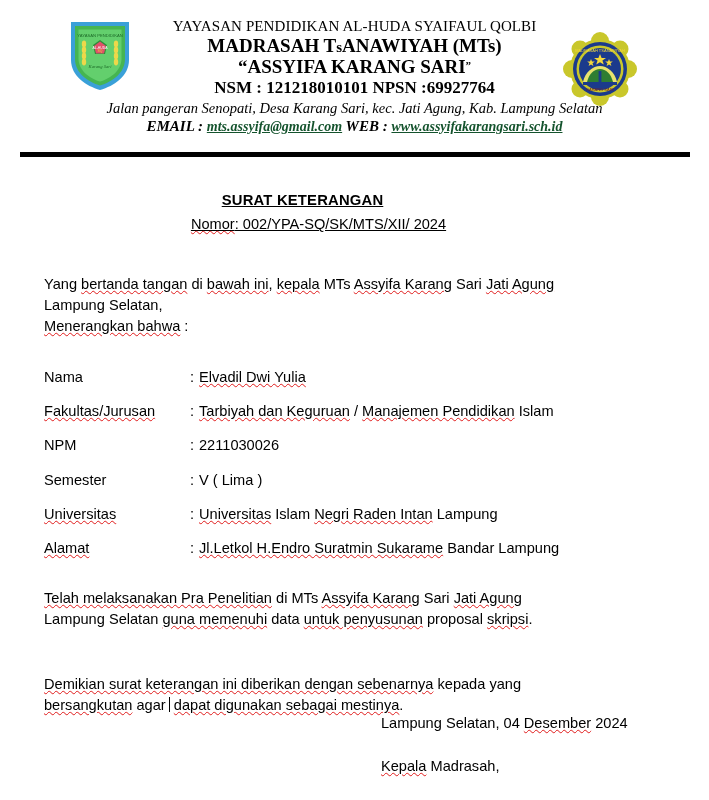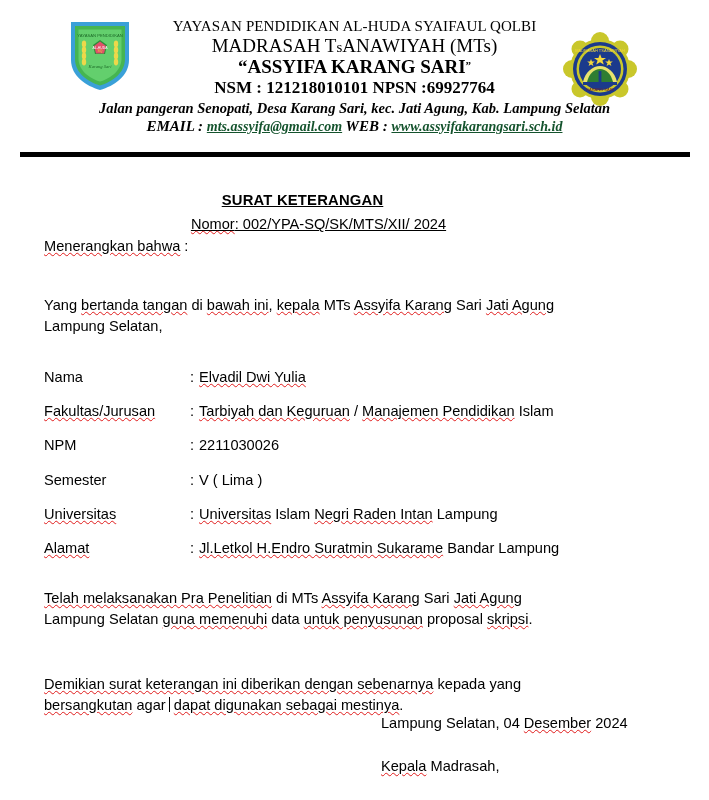--- a/index.html
+++ b/index.html
@@ -43,39 +43,39 @@
   }
   .hl1 {
     font-family: "Liberation Serif", serif;
     font-size: 15px;
     font-weight: normal;
     letter-spacing: 0.1px;
   }
   .hl2 {
     font-family: "Liberation Serif", serif;
     font-size: 19px;
-    font-weight: normal;
+    font-weight: bold;
   }
   .hl2 .small-s { font-size: 15px; }
   .hl3 {
     font-family: "Liberation Serif", serif;
     font-size: 19px;
     font-weight: bold;
   }
   .hl3 sup { font-size: 11px; vertical-align: 4px; }
   .hl4 {
     font-family: "Liberation Serif", serif;
     font-size: 17px;
     font-weight: bold;
     margin-top: 1px;
   }
   .hl5 {
     font-family: "Liberation Serif", serif;
     font-size: 14.5px;
-    font-weight: bold;
+    font-weight: normal;
     font-style: italic;
     margin-top: 3px;
   }
   .hl6 {
     font-family: "Liberation Serif", serif;
     font-size: 15px;
     font-weight: bold;
     font-style: italic;
     margin-top: 1px;
   }
@@ -259,23 +259,23 @@
   <div class="rule"></div>
 </div>
 
 <div class="doc-body">
 
   <div class="title-block">
     <div class="doc-title">SURAT KETERANGAN</div>
     <div class="doc-number"><span class="sq">Nomor</span><span>: 002/YPA-SQ/SK/MTS/XII/ 2024</span></div>
   </div>
 
+  <p class="para intro"><span>Yang </span><span class="sq">bertanda tangan</span><span> di </span><span class="sq">bawah ini</span><span>, </span><span class="sq">kepala</span><span> MTs </span><span class="sq">Assyifa Karang</span><span> Sari </span><span class="sq">Jati Agung</span><span> Lampung Selatan,</span></p>
+
   <p class="para intro2"><span class="sq">Menerangkan bahwa</span><span> :</span></p>
-
-  <p class="para intro"><span>Yang </span><span class="sq">bertanda tangan</span><span> di </span><span class="sq">bawah ini</span><span>, </span><span class="sq">kepala</span><span> MTs </span><span class="sq">Assyifa Karang</span><span> Sari </span><span class="sq">Jati Agung</span><span> Lampung Selatan,</span></p>
 
   <div class="fields">
 
     <div class="field-row">
       <div class="field-label">Nama</div>
       <div class="field-colon">:</div>
       <div class="field-value sq">Elvadil Dwi Yulia</div>
     </div>
 
     <div class="field-row">

